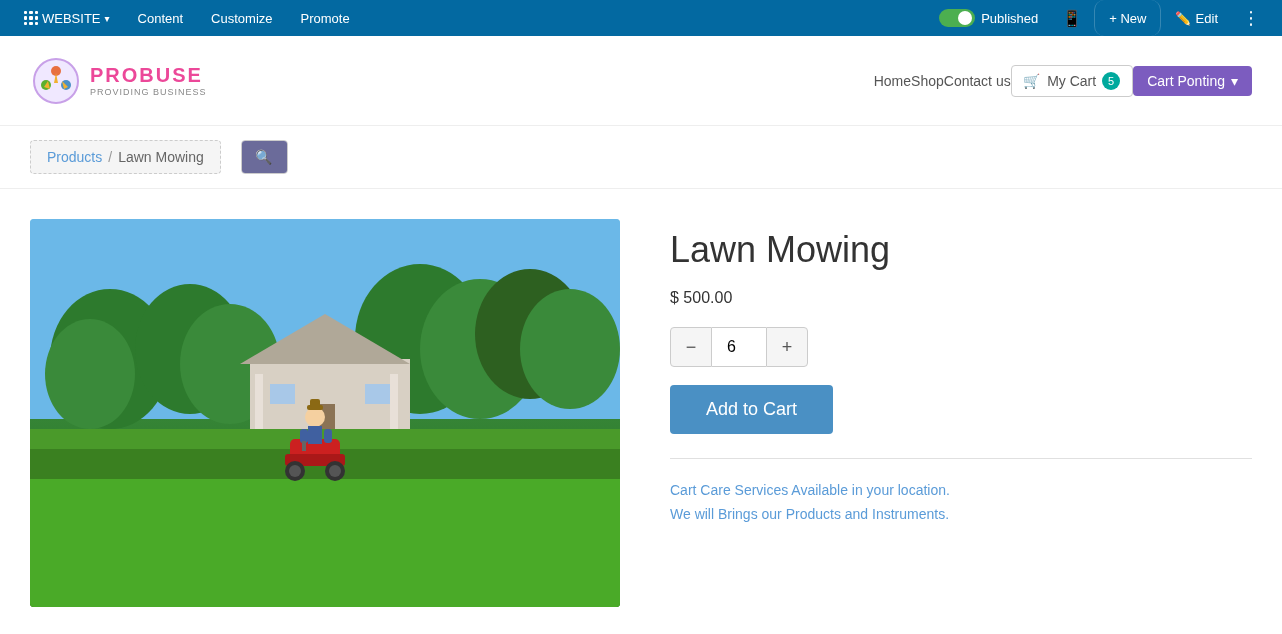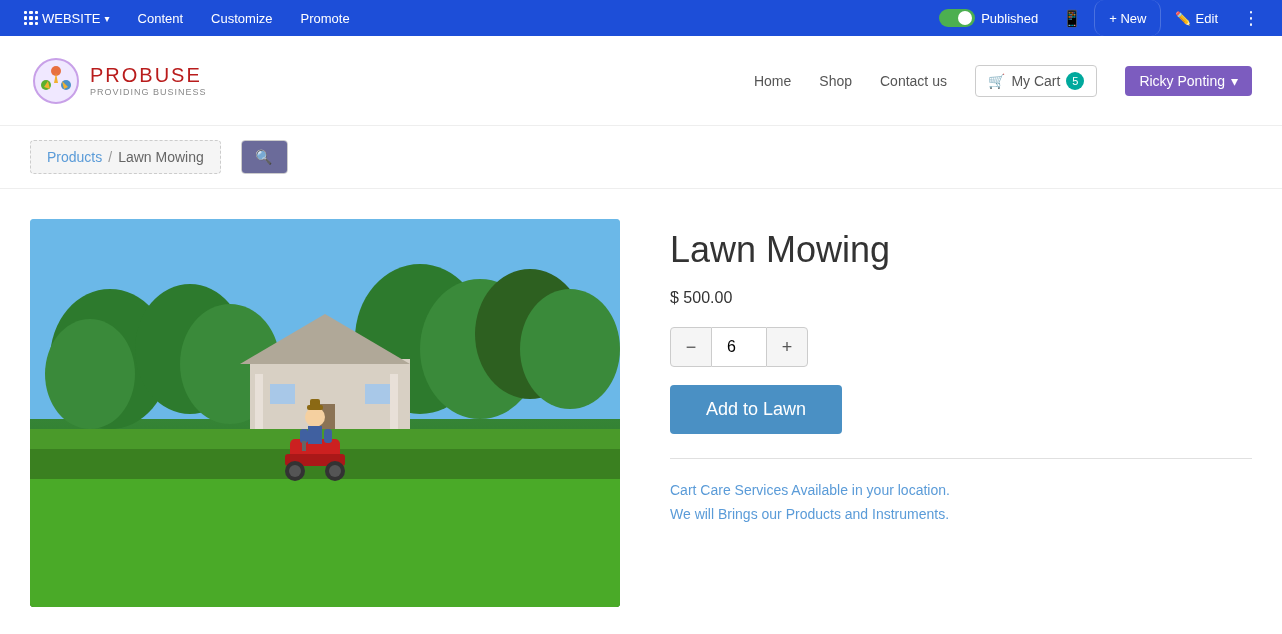--- a/index.html
+++ b/index.html
@@ -1,20 +1,20 @@
 <!DOCTYPE html>
 <html><head>
   <meta charset="utf-8">
   <style>
     * { box-sizing: border-box; margin: 0; padding: 0; }
     body { font-family: Arial, sans-serif; background: #f9f9f9; }
 
     
     .admin-bar {
-      background: #1d4ed8;
+      background: #0369a1;
       height: 36px;
       display: flex;
       align-items: center;
       padding: 0 12px;
       color: #fff;
       font-size: 13px;
       gap: 0;
     }
     .admin-bar-left {
       display: flex;
@@ -122,33 +122,32 @@
       height: 52px;
       position: relative;
     }
     .logo-text {
       display: flex;
       flex-direction: column;
       line-height: 1.2;
     }
     .logo-name {
       font-size: 20px;
-      font-weight: normal;
-      color: #b91c1c;
+      font-weight: bold;
+      color: #ec4899;
       letter-spacing: 2px;
     }
     .logo-sub {
       font-size: 9px;
       color: #888;
       letter-spacing: 1px;
     }
     .main-nav {
       display: flex;
       align-items: center;
-      gap: 28px;
     }
     .nav-link {
       color: #555;
       font-size: 14px;
       cursor: pointer;
       text-decoration: none;
     }
     .cart-btn {
       display: flex;
       align-items: center;
@@ -391,21 +390,21 @@
   <nav class="main-nav">
     <a class="nav-link">Home</a>
     <a class="nav-link">Shop</a>
     <a class="nav-link">Contact us</a>
     <button class="cart-btn">
       <span>🛒</span>
       <span>My Cart</span>
       <span class="cart-badge">5</span>
     </button>
     <button class="user-btn">
-      <span>Ricky Ponting</span>
+      <span>Cart Ponting</span>
       <span>▾</span>
     </button>
   </nav>
 </div>
 
 <div class="breadcrumb-bar">
   <div class="breadcrumb">
     <span class="breadcrumb-products">Products</span>
     <span class="breadcrumb-sep">/</span>
     <span class="breadcrumb-current">Lawn Mowing</span>
@@ -479,21 +478,21 @@
   <div class="product-details">
     <h1 class="product-title">Lawn Mowing</h1>
     <div class="product-price">$ 500.00</div>
 
     <div class="quantity-row">
       <button class="qty-btn">−</button>
       <input class="qty-input" type="number" value="6" style="">
       <button class="qty-btn">+</button>
     </div>
 
-    <button class="add-to-cart-btn">Add to Lawn</button>
+    <button class="add-to-cart-btn">Add to Cart</button>
 
     <hr class="product-divider">
 
     <div class="product-description">
       <div>Cart Care Services Available in your location.</div>
       <div>We will Brings our Products and Instruments.</div>
     </div>
   </div>
 </div>
 

